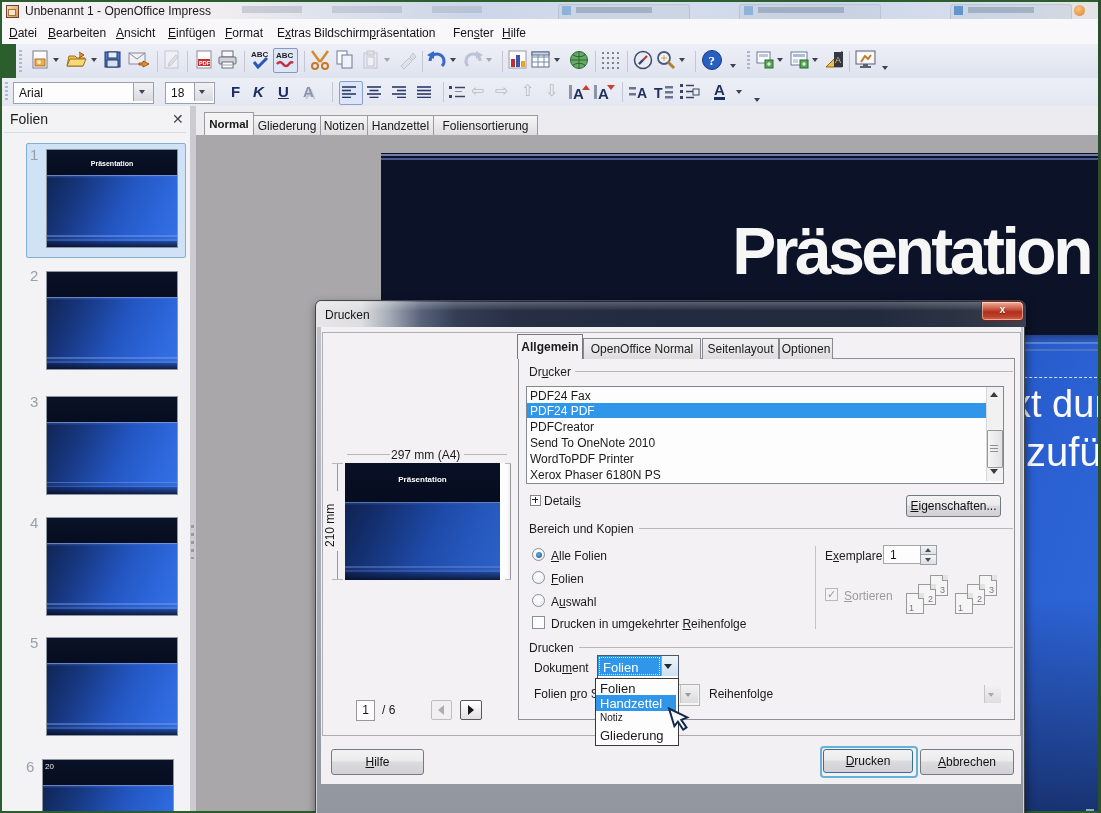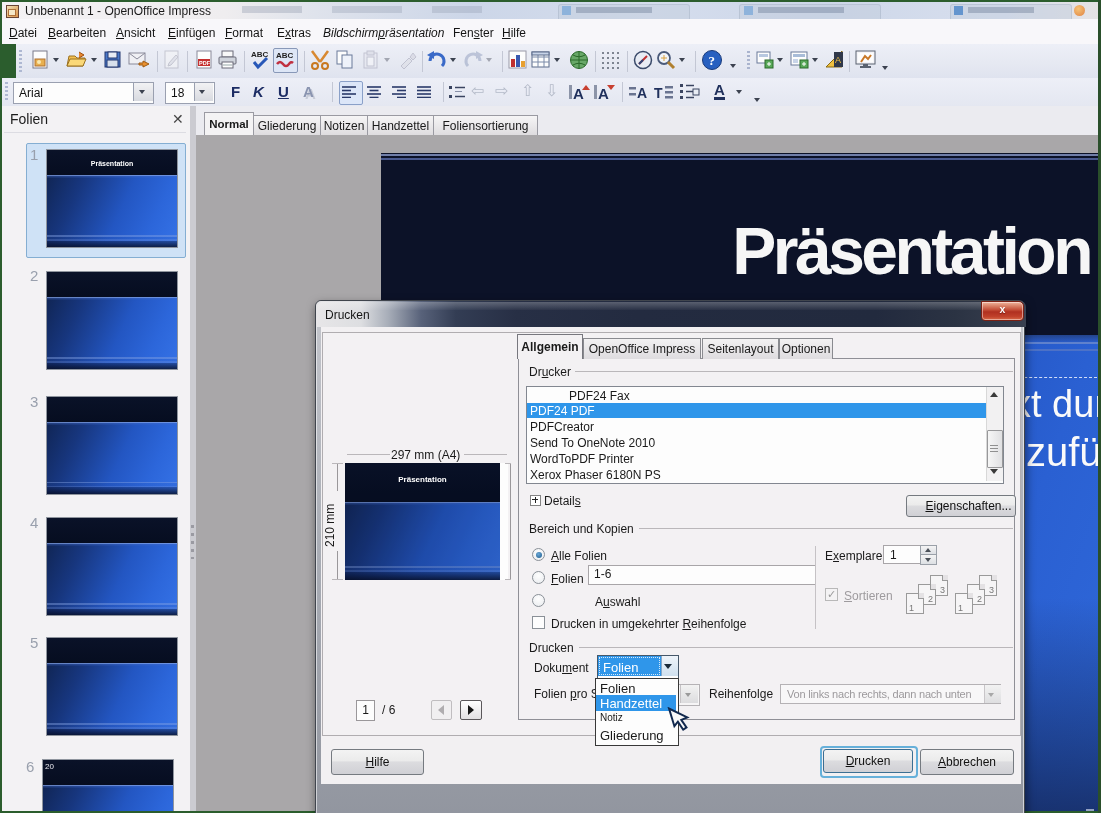--- a/index.html
+++ b/index.html
@@ -66,21 +66,21 @@
   <div class="abs" style="left:430px;top:4px;width:50px;height:7px;background:rgba(140,150,170,0.30);"></div>
 </div>
 
 <div class="abs" id="menubar">
   <div class="mi" style="left:7px;"><u>D</u>atei</div>
   <div class="mi" style="left:46px;"><u>B</u>earbeiten</div>
   <div class="mi" style="left:114px;"><u>A</u>nsicht</div>
   <div class="mi" style="left:166px;"><u>E</u>infügen</div>
   <div class="mi" style="left:223px;"><u>F</u>ormat</div>
   <div class="mi" style="left:275px;">E<u>x</u>tras</div>
-  <div class="mi" style="left:321px;font-style:italic;">Bildschirm<u>p</u>räsentation</div>
+  <div class="mi" style="left:312px;">Bildschirm<u>p</u>räsentation</div>
   <div class="mi" style="left:451px;">Fen<u>s</u>ter</div>
   <div class="mi" style="left:500px;"><u>H</u>ilfe</div>
 </div>
 
 <div class="abs" id="toolbar1">
   <div class="grip" style="top:6px;height:22px;"></div>
   <div id="tb1icons">
   <svg class="abs" style="left:15px;top:6px;" width="20" height="20">
         <rect x="2" y="1" width="14" height="17" fill="#fdfdfd" stroke="#7a7a8a"></rect>
         <rect x="4" y="9" width="10" height="7" fill="#e8b050" stroke="#b07030"></rect>
@@ -455,56 +455,55 @@
   <div class="abs" style="left:66px;top:402px;">/ 6</div>
   <div class="abs" style="left:115px;top:399px;width:19px;height:18px;border:1px solid #c0bdc0;border-radius:2px;background:#f1eff1;">
       <div style="position:absolute;left:6px;top:4px;width:0;height:0;border-top:5px solid transparent;border-bottom:5px solid transparent;border-right:6px solid #b0adb0;"></div>
     </div>
   <div class="abs" style="left:144px;top:399px;width:20px;height:18px;border:1px solid #5a575a;border-radius:2px;background:linear-gradient(180deg,#fff,#e2e0e2);">
       <div style="position:absolute;left:7px;top:4px;width:0;height:0;border-top:5px solid transparent;border-bottom:5px solid transparent;border-left:6px solid #151515;"></div>
     </div>
 
   <div class="abs" style="left:202px;top:57px;width:495px;height:360px;border:1px solid #8f8f96;background:#f3f1f3;"></div>
   <div class="tab" style="left:201px;top:33px;width:64px;height:24px;line-height:24px;font-weight:bold;background:#f3f1f3;border-color:#77777e;">Allgemein</div>
-  <div class="tab" style="left:267px;top:37px;width:116px;height:20px;line-height:20px;">OpenOffice Impress</div>
+  <div class="tab" style="left:267px;top:37px;width:116px;height:20px;line-height:20px;">OpenOffice Normal</div>
   <div class="tab" style="left:386px;top:37px;width:75px;height:20px;line-height:20px;">Seitenlayout</div>
   <div class="tab" style="left:463px;top:37px;width:52px;height:20px;line-height:20px;">Optionen</div>
 
   <div class="abs u" style="left:213px;top:64px;">Dr<u>u</u>cker</div>
   <div class="gline" style="left:259px;top:70px;width:438px;"></div>
   <div class="abs" style="left:210px;top:85px;width:476px;height:96px;border:1px solid #828790;background:#fdfdfd;"></div>
-  <div class="abs" style="left:214px;top:88px;margin-left:39px;">PDF24 Fax</div>
+  <div class="abs" style="left:214px;top:88px;">PDF24 Fax</div>
   <div class="abs" style="left:211px;top:102px;width:459px;height:15px;background:#2f96ea;"></div>
   <div class="abs" style="left:214px;top:103px;color:#fff;">PDF24 PDF</div>
   <div class="abs" style="left:214px;top:119px;">PDFCreator</div>
   <div class="abs" style="left:214px;top:135px;">Send To OneNote 2010</div>
   <div class="abs" style="left:214px;top:151px;">WordToPDF Printer</div>
   <div class="abs" style="left:214px;top:167px;">Xerox Phaser 6180N PS</div>
 
   <div class="abs" style="left:670px;top:86px;width:16px;height:94px;background:#f2f1f2;border-left:1px solid #d8d8d8;"></div>
   <div class="abs" style="left:674px;top:91px;width:0;height:0;border-left:4px solid transparent;border-right:4px solid transparent;border-bottom:5px solid #3a3a3a;"></div>
   <div class="abs" style="left:674px;top:168px;width:0;height:0;border-left:4px solid transparent;border-right:4px solid transparent;border-top:5px solid #3a3a3a;"></div>
   <div class="abs" style="left:671px;top:129px;width:14px;height:36px;border:1px solid #98989a;border-radius:1px;background:linear-gradient(90deg,#f6f6f6,#e0e0e2);"></div>
   <div class="abs" style="left:674px;top:144px;width:8px;height:1px;background:#909090;box-shadow:0 3px 0 #909090,0 6px 0 #909090;"></div>
 
   <div class="abs" style="left:214px;top:194px;width:9px;height:9px;border:1px solid #848484;background:#fff;"></div>
   <div class="abs" style="left:216px;top:198px;width:6px;height:1px;background:#222;"></div>
   <div class="abs" style="left:218.5px;top:195.5px;width:1px;height:6px;background:#222;"></div>
   <div class="abs u" style="left:228px;top:193px;">Detail<u>s</u></div>
-  <div class="btn u" style="left:590px;top:194px;width:93px;height:20px;line-height:20px;padding-left:15px;"><u>E</u>igenschaften...</div>
+  <div class="btn u" style="left:590px;top:194px;width:93px;height:20px;line-height:20px;"><u>E</u>igenschaften...</div>
 
   <div class="abs" style="left:213px;top:221px;">Bereich und Kopien</div>
   <div class="gline" style="left:323px;top:227px;width:374px;"></div>
   <div class="radio sel" style="left:216px;top:247px;"></div>
   <div class="abs u" style="left:235px;top:248px;"><u>A</u>lle Folien</div>
   <div class="radio" style="left:216px;top:270px;"></div>
   <div class="abs u" style="left:235px;top:271px;"><u>F</u>olien</div>
-  <div class="abs" style="left:272px;top:264px;width:221px;height:17px;border:1px solid #a8a5a8;background:#fdfdfd;padding:1px 0 0 5px;">1-6</div>
   <div class="radio" style="left:216px;top:293px;"></div>
-  <div class="abs u" style="left:235px;top:294px;margin-left:44px;">A<u>u</u>swahl</div>
+  <div class="abs u" style="left:235px;top:294px;">A<u>u</u>swahl</div>
   <div class="cbox" style="left:216px;top:315px;"></div>
   <div class="abs u" style="left:235px;top:316px;">Drucken in umgekehrter <u>R</u>eihenfolge</div>
   <div class="abs" style="left:499px;top:245px;width:1px;height:83px;background:#c5c2c5;"></div>
   <div class="abs u" style="left:509px;top:248px;">E<u>x</u>emplare</div>
   <div class="abs" style="left:567px;top:244px;width:53px;height:19px;border:1px solid #a8a5a8;background:#fdfdfd;padding:2px 0 0 6px;box-sizing:border-box;">1</div>
   <div class="spinb" style="left:604px;top:244px;">
       <div style="position:absolute;left:4px;top:2px;width:0;height:0;border-left:3px solid transparent;border-right:3px solid transparent;border-bottom:4px solid #4a5058;"></div>
     </div>
   <div class="spinb" style="left:604px;top:253px;height:9px;">
       <div style="position:absolute;left:4px;top:3px;width:0;height:0;border-left:3px solid transparent;border-right:3px solid transparent;border-top:4px solid #4a5058;"></div>
@@ -540,21 +539,20 @@
 
   <div class="abs" style="left:213px;top:340px;">Drucken</div>
   <div class="gline" style="left:263px;top:346px;width:434px;"></div>
   <div class="abs u" style="left:218px;top:360px;">Doku<u>m</u>ent</div>
 
   <div class="abs u" style="left:218px;top:386px;">Folien <u>p</u>ro Seite</div>
   <div class="abs" style="left:282px;top:383px;width:100px;height:20px;border:1px solid #b5b2b5;background:#f6f5f6;"></div>
   <div class="abs" style="left:364px;top:384px;width:17px;height:18px;background:linear-gradient(180deg,#f2f2f2,#dcdcde);border-left:1px solid #c5c2c5;"></div>
   <div class="tarr" style="left:369px;top:392px;border-top-color:#9a9a9a;"></div>
   <div class="abs u" style="left:393px;top:386px;">Reihenfolge</div>
-  <div class="abs" style="left:464px;top:383px;width:221px;height:20px;border:1px solid #b5b2b5;background:#f8f7f8;color:#9c999c;padding:3px 0 0 6px;box-sizing:border-box;font-size:11px;letter-spacing:-0.2px;">Von links nach rechts, dann nach unten</div>
   <div class="abs" style="left:668px;top:384px;width:16px;height:18px;background:linear-gradient(180deg,#f2f2f2,#dedee0);border-left:1px solid #c8c5c8;"></div>
   <div class="tarr" style="left:672px;top:392px;border-top-color:#a8a8a8;"></div>
 
   <div class="abs" style="left:281px;top:354px;width:80px;height:22px;border:1px solid #46586a;background:#fdfdfd;"></div>
   <div class="abs" style="left:282px;top:355px;width:63px;height:20px;background:#2f96ea;color:#fff;padding:4px 0 0 5px;box-sizing:border-box;font-size:13px;outline:1px dotted rgba(255,255,255,0.8);outline-offset:-2px;">Folien</div>
   <div class="abs" style="left:345px;top:355px;width:16px;height:20px;background:linear-gradient(180deg,#eef4fa,#cfe0ef);border-left:1px solid #88a8c8;"></div>
   <div class="abs" style="left:348px;top:363px;width:0;height:0;border-left:4.5px solid transparent;border-right:4.5px solid transparent;border-top:5.5px solid #1a2a3a;"></div>
 
   <div class="abs" style="left:279px;top:377px;width:82px;height:66px;border:1px solid #383838;background:#fdfdfd;z-index:5;"></div>
   <div class="abs" style="left:284px;top:380px;z-index:6;font-size:13px;">Folien</div>

